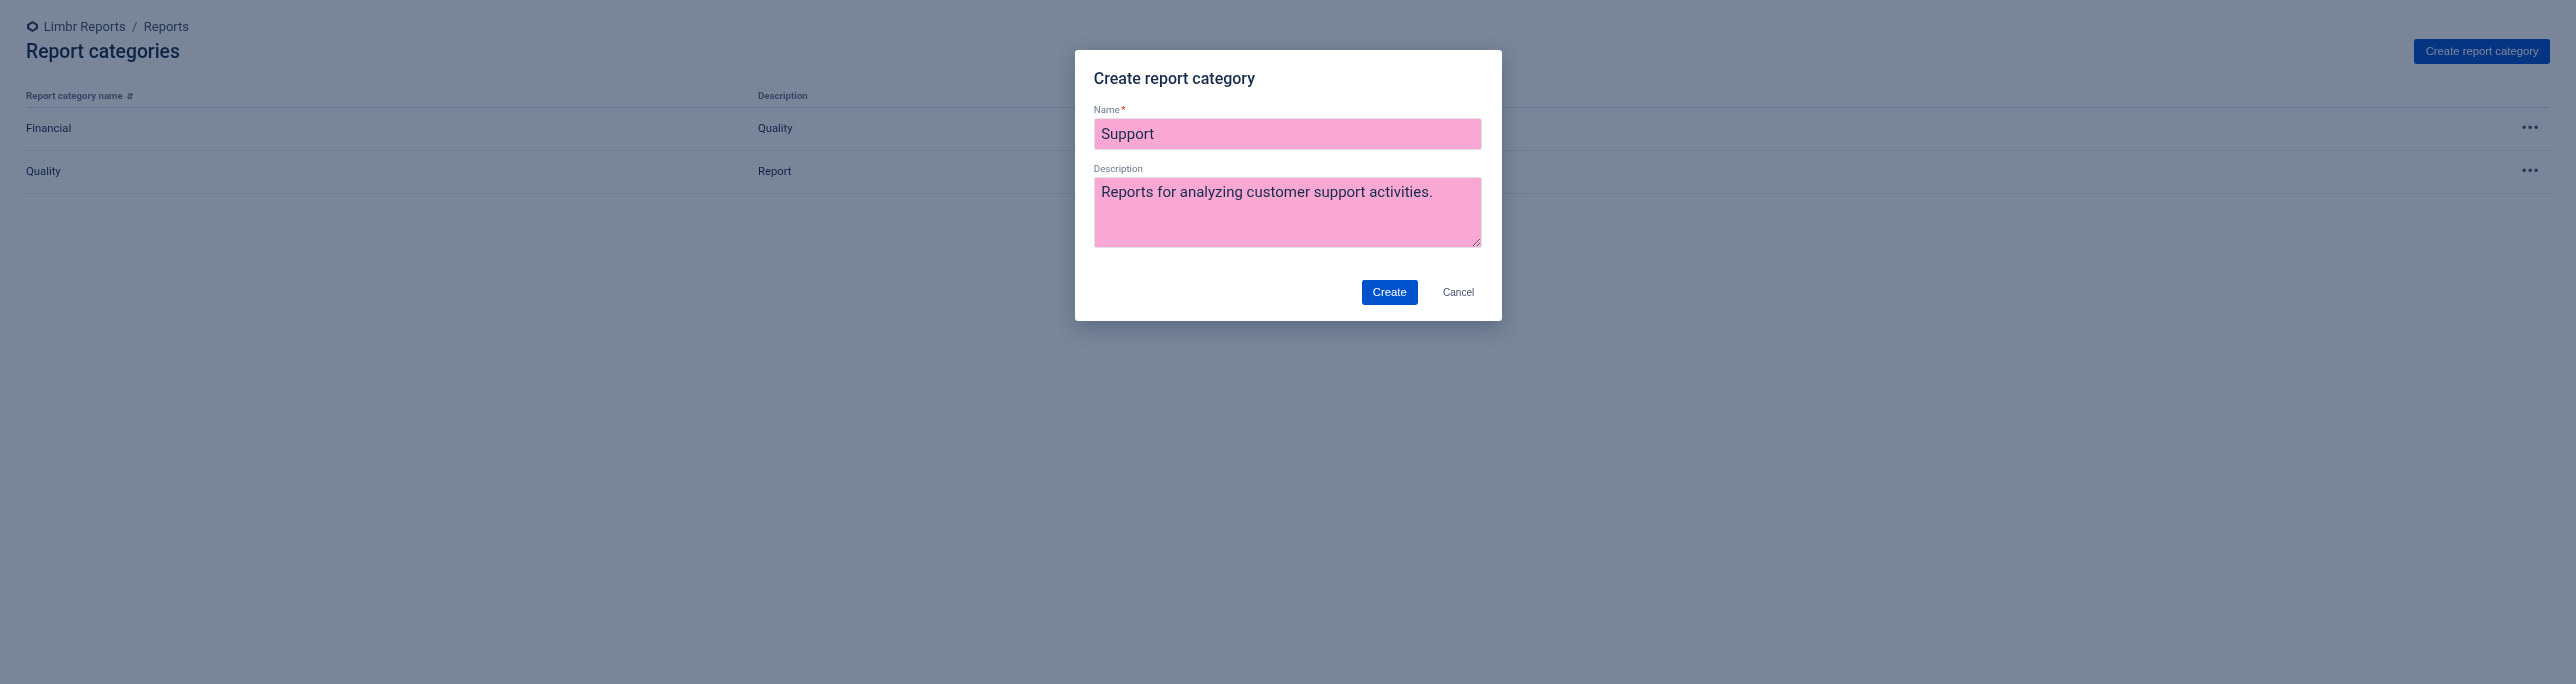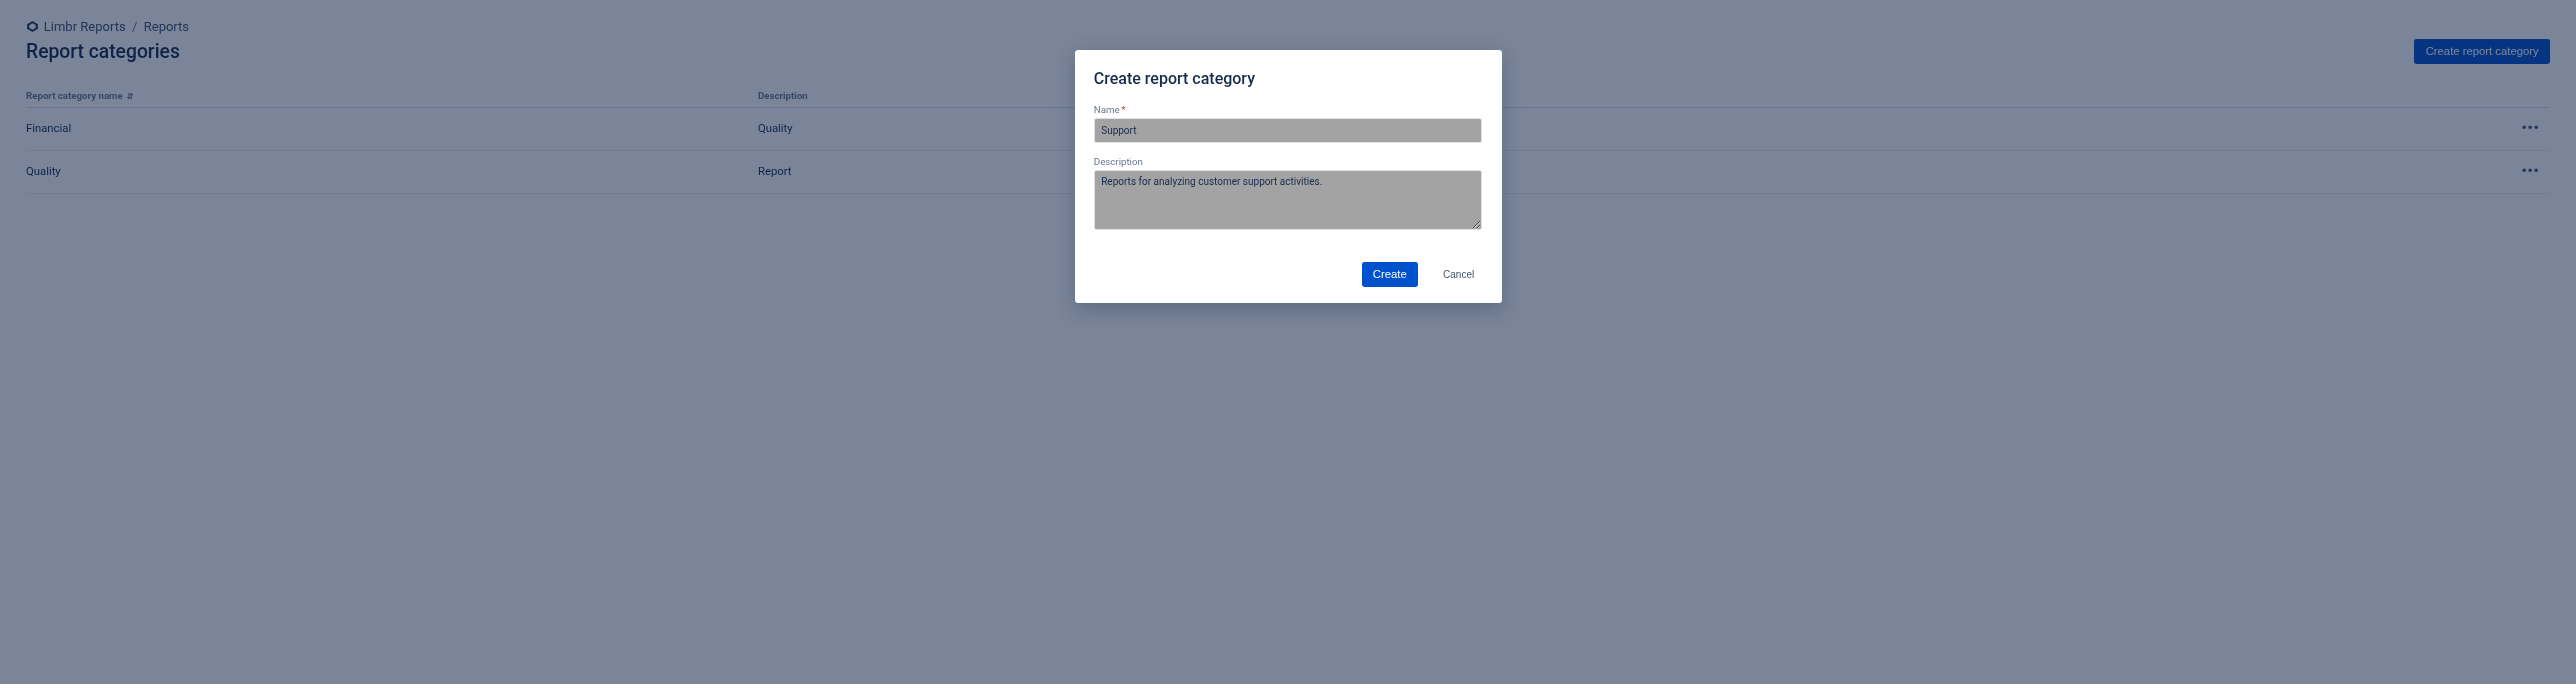--- a/index.html
+++ b/index.html
@@ -124,26 +124,26 @@
     font-weight: 400;
     color: #6B778C;
     margin-bottom: 3.2px;
   }
   .req { color: #DE350B; margin-left: 1.6px; }
   .text-input, .textarea {
     width: 100%;
     border: 1.6px solid #DFE1E6;
     border-radius: 2.4px;
     padding: 5.6px 6.4px;
-    font-size: 10px;
+    font-size: 15px;
     color: #172B4D;
     font-family: inherit;
-    background: #a3a3a3;
-  }
-  .textarea { height: 60px; resize: vertical; }
+    background: #f9a8d4;
+  }
+  .textarea { height: 71px; resize: vertical; }
   .modal-actions {
     display: flex;
     justify-content: flex-end;
     align-items: center;
     gap: 17px;
     margin-top: 29px;
   }
   .btn-secondary {
     background: transparent;
     border: none;

